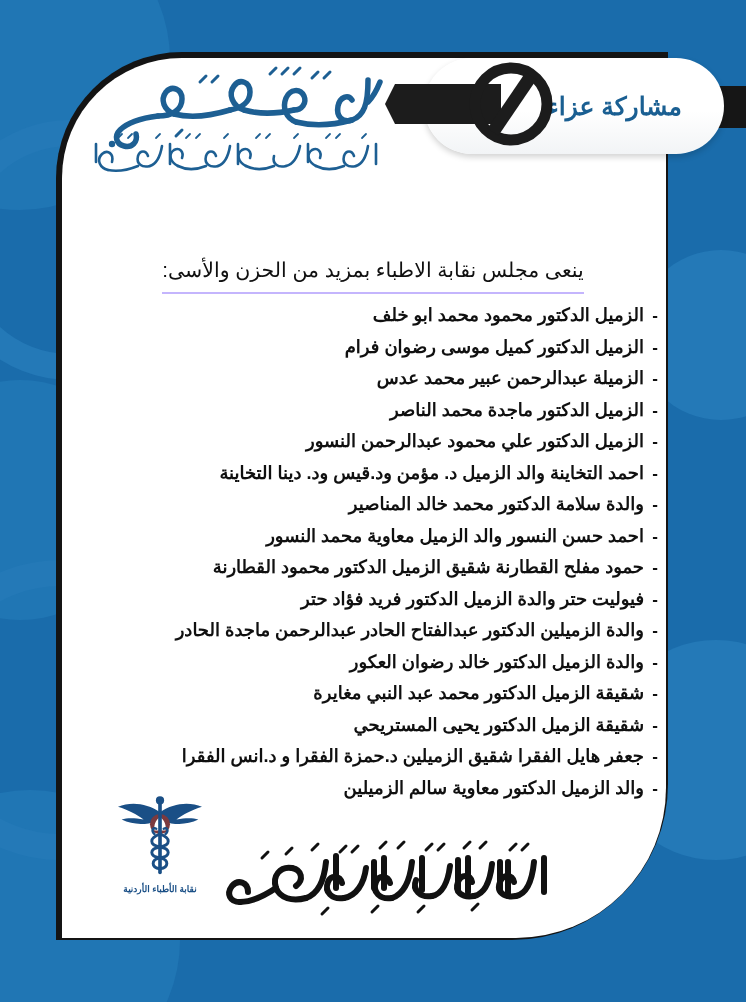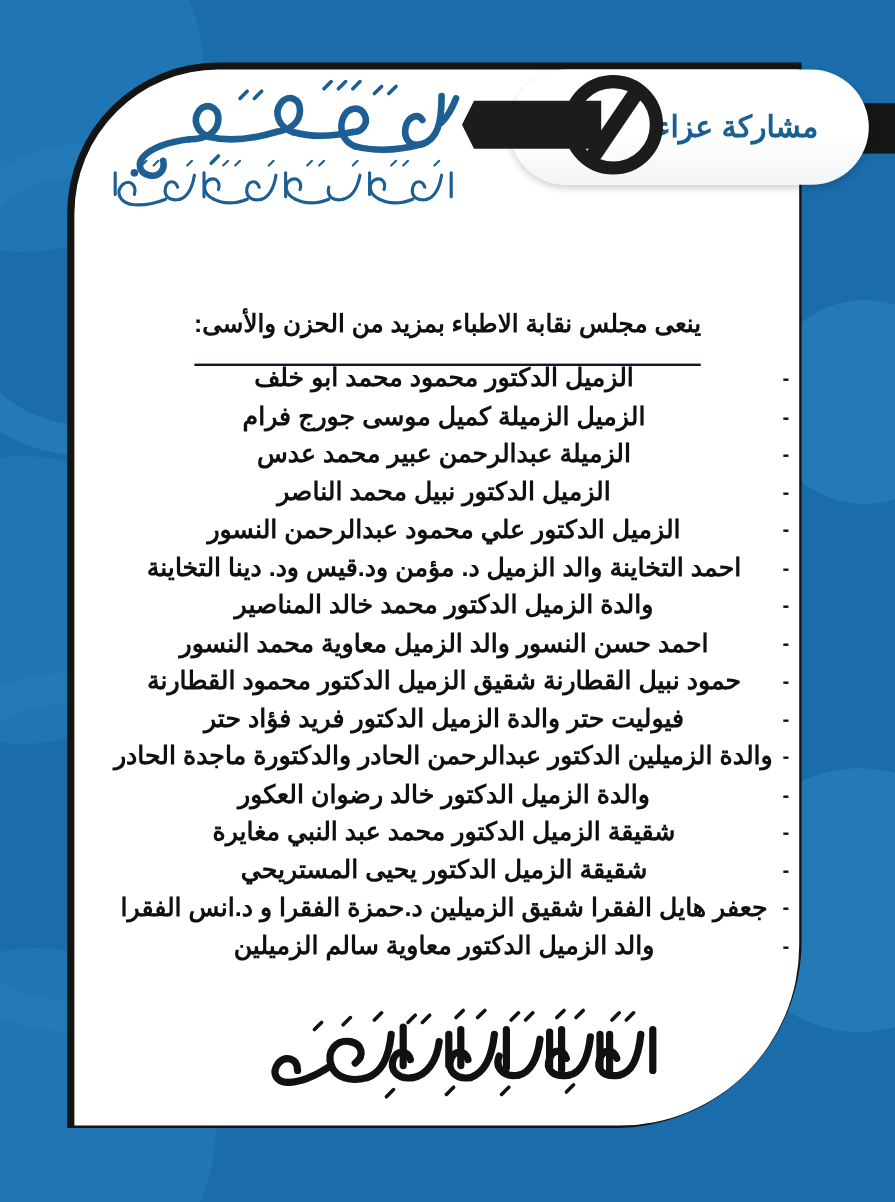--- a/index.html
+++ b/index.html
@@ -112,24 +112,24 @@
 
   
   .title {
     position:absolute;
     left:0; right:0; top:258px;
     text-align:center;
     z-index:6;
   }
   .title span {
     font-size:20.5px;
-    font-weight:bold;
+    font-weight:normal;
     color:#101010;
-    border-bottom:2px solid #0f172a;
-    padding-bottom:20px;
+    border-bottom:2px solid #c4b5fd;
+    padding-bottom:10px;
     display:inline-block;
   }
 
   
   .list {
     position:absolute;
     left:90px; top:300px;
     width:576px;
     z-index:6;
   }
@@ -144,22 +144,21 @@
     flex:0 0 auto;
     width:22px;
     text-align:center;
     font-size:17px;
     font-weight:bold;
     color:#101010;
     line-height:31.5px;
   }
   .item-text {
     flex:1 1 auto;
-    text-align:center;
-    font-size:21px;
+    font-size:18px;
     font-weight:bold;
     color:#101010;
     line-height:31.5px;
     white-space:nowrap;
     padding-left:6px;
   }
 
   
   .footer {
     position:absolute;
@@ -291,57 +290,57 @@
   <span>ينعى مجلس نقابة الاطباء بمزيد من الحزن والأسى:</span>
 </div>
 
 <div class="list">
   <div class="list-item">
     <span class="dash">-</span>
     <span class="item-text">الزميل الدكتور  محمود محمد ابو خلف</span>
   </div>
   <div class="list-item">
     <span class="dash">-</span>
-    <span class="item-text">الزميل الزميلة كميل موسى جورج  فرام</span>
+    <span class="item-text">الزميل الدكتور كميل موسى رضوان  فرام</span>
   </div>
   <div class="list-item">
     <span class="dash">-</span>
     <span class="item-text">الزميلة عبدالرحمن عبير محمد عدس</span>
   </div>
   <div class="list-item">
     <span class="dash">-</span>
-    <span class="item-text">الزميل الدكتور نبيل محمد الناصر</span>
+    <span class="item-text">الزميل الدكتور ماجدة محمد الناصر</span>
   </div>
   <div class="list-item">
     <span class="dash">-</span>
     <span class="item-text">الزميل الدكتور  علي محمود عبدالرحمن النسور</span>
   </div>
   <div class="list-item">
     <span class="dash">-</span>
     <span class="item-text">احمد التخاينة والد الزميل د. مؤمن ود.قيس ود. دينا التخاينة</span>
   </div>
   <div class="list-item">
     <span class="dash">-</span>
-    <span class="item-text">والدة الزميل الدكتور محمد خالد المناصير</span>
+    <span class="item-text">والدة سلامة الدكتور محمد خالد المناصير</span>
   </div>
   <div class="list-item">
     <span class="dash">-</span>
     <span class="item-text">احمد حسن النسور والد الزميل معاوية محمد النسور</span>
   </div>
   <div class="list-item">
     <span class="dash">-</span>
-    <span class="item-text">حمود نبيل  القطارنة  شقيق الزميل الدكتور محمود القطارنة</span>
+    <span class="item-text">حمود مفلح  القطارنة  شقيق الزميل الدكتور محمود القطارنة</span>
   </div>
   <div class="list-item">
     <span class="dash">-</span>
     <span class="item-text">فيوليت حتر والدة الزميل الدكتور فريد فؤاد حتر</span>
   </div>
   <div class="list-item">
     <span class="dash">-</span>
-    <span class="item-text">والدة الزميلين الدكتور  عبدالرحمن الحادر والدكتورة ماجدة الحادر</span>
+    <span class="item-text">والدة الزميلين الدكتور  عبدالفتاح الحادر عبدالرحمن ماجدة الحادر</span>
   </div>
   <div class="list-item">
     <span class="dash">-</span>
     <span class="item-text">والدة الزميل الدكتور خالد رضوان العكور</span>
   </div>
   <div class="list-item">
     <span class="dash">-</span>
     <span class="item-text">شقيقة الزميل الدكتور محمد عبد النبي مغايرة</span>
   </div>
   <div class="list-item">
@@ -353,20 +352,43 @@
     <span class="item-text">جعفر هايل الفقرا شقيق الزميلين د.حمزة الفقرا و د.انس الفقرا</span>
   </div>
   <div class="list-item">
     <span class="dash">-</span>
     <span class="item-text">والد الزميل الدكتور معاوية سالم الزميلين</span>
   </div>
 </div>
 
 <div class="footer">
 
+  <div class="jma-logo">
+    <svg viewBox="0 0 120 92" width="110" height="84" xmlns="http://www.w3.org/2000/svg" aria-hidden="true">
+      <g stroke="#1a4f86" fill="none" stroke-linecap="round">
+
+        <path d="M60 20 C46 10 28 8 14 14 C26 18 34 22 42 28 C32 26 24 26 18 28 C30 34 44 34 56 30 Z" fill="#1a4f86" stroke="none"></path>
+        <path d="M60 20 C74 10 92 8 106 14 C94 18 86 22 78 28 C88 26 96 26 102 28 C90 34 76 34 64 30 Z" fill="#1a4f86" stroke="none"></path>
+
+        <circle cx="60" cy="33" r="11" fill="#7b3a3f" stroke="none"></circle>
+        <path d="M60 25 C55 29 53 34 54 40 L66 40 C67 34 65 29 60 25 Z" fill="#ffffff" stroke="none"></path>
+
+        <path d="M60 8 L60 86" stroke-width="4"></path>
+        <circle cx="60" cy="7" r="4.5" fill="#1a4f86" stroke="none"></circle>
+
+        <path d="M60 44 C48 48 48 56 60 58 C72 60 72 68 60 70" stroke-width="3.2"></path>
+        <path d="M60 44 C72 48 72 56 60 58 C48 60 48 68 60 70" stroke-width="3.2"></path>
+        <path d="M60 70 C50 72 50 80 60 82" stroke-width="3.2"></path>
+        <path d="M60 70 C70 72 70 80 60 82" stroke-width="3.2"></path>
+        <path d="M54 44 C50 40 52 36 56 38" stroke-width="2.6"></path>
+        <path d="M66 44 C70 40 68 36 64 38" stroke-width="2.6"></path>
+      </g>
+    </svg>
+    <div class="jma-logo-caption">نقابة الأطباء الأردنية</div>
+  </div>
 
   <div class="footer-calligraphy">
     <svg viewBox="0 0 340 100" width="340" height="100" xmlns="http://www.w3.org/2000/svg" aria-hidden="true">
       <g fill="none" stroke="#111111" stroke-linecap="round" stroke-linejoin="round">
         <g stroke-width="6">
 
           <path d="M322 30 L322 64"></path>
           <path d="M312 34 C310 54 304 66 294 68"></path>
           <path d="M294 68 C282 70 274 64 278 54 C281 46 290 46 292 54"></path>
           <path d="M286 68 L286 34"></path>

